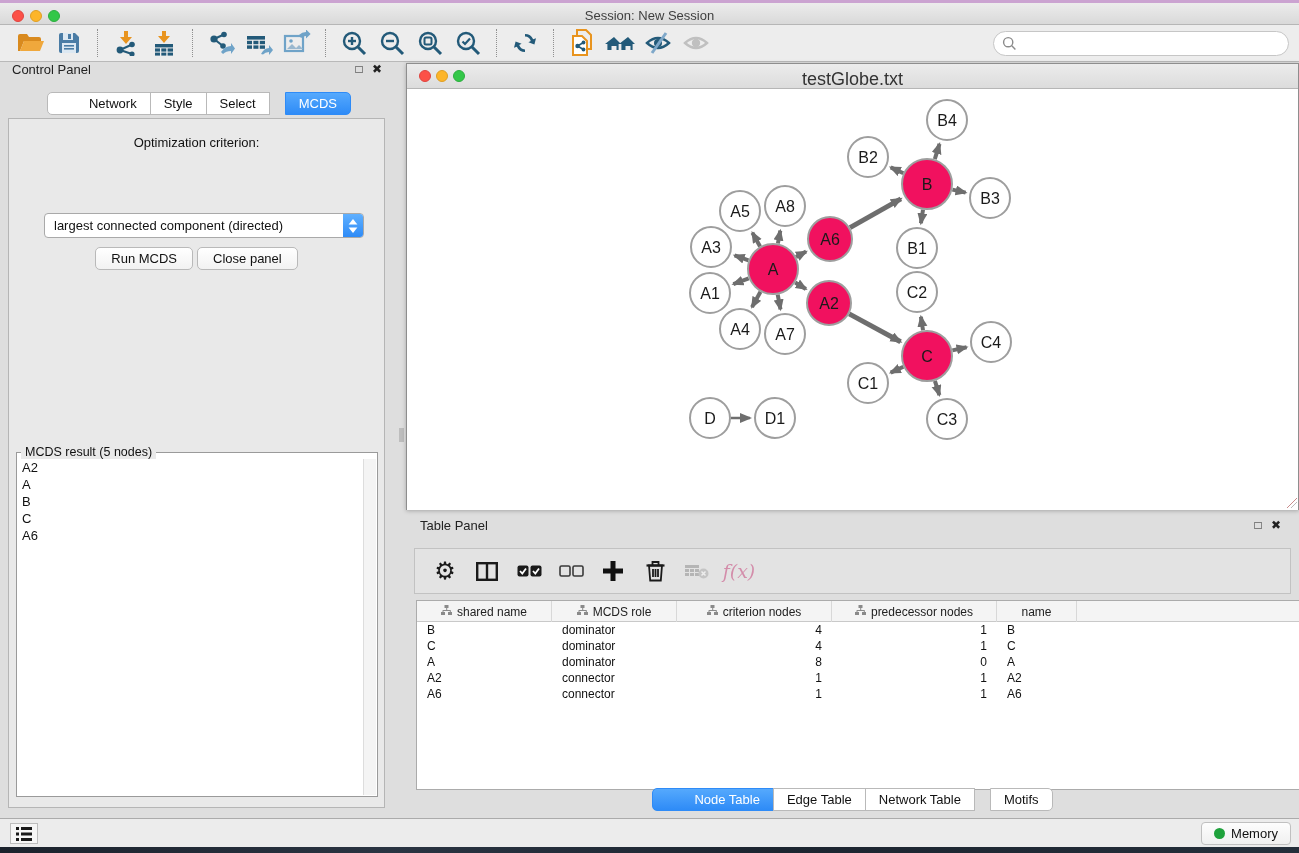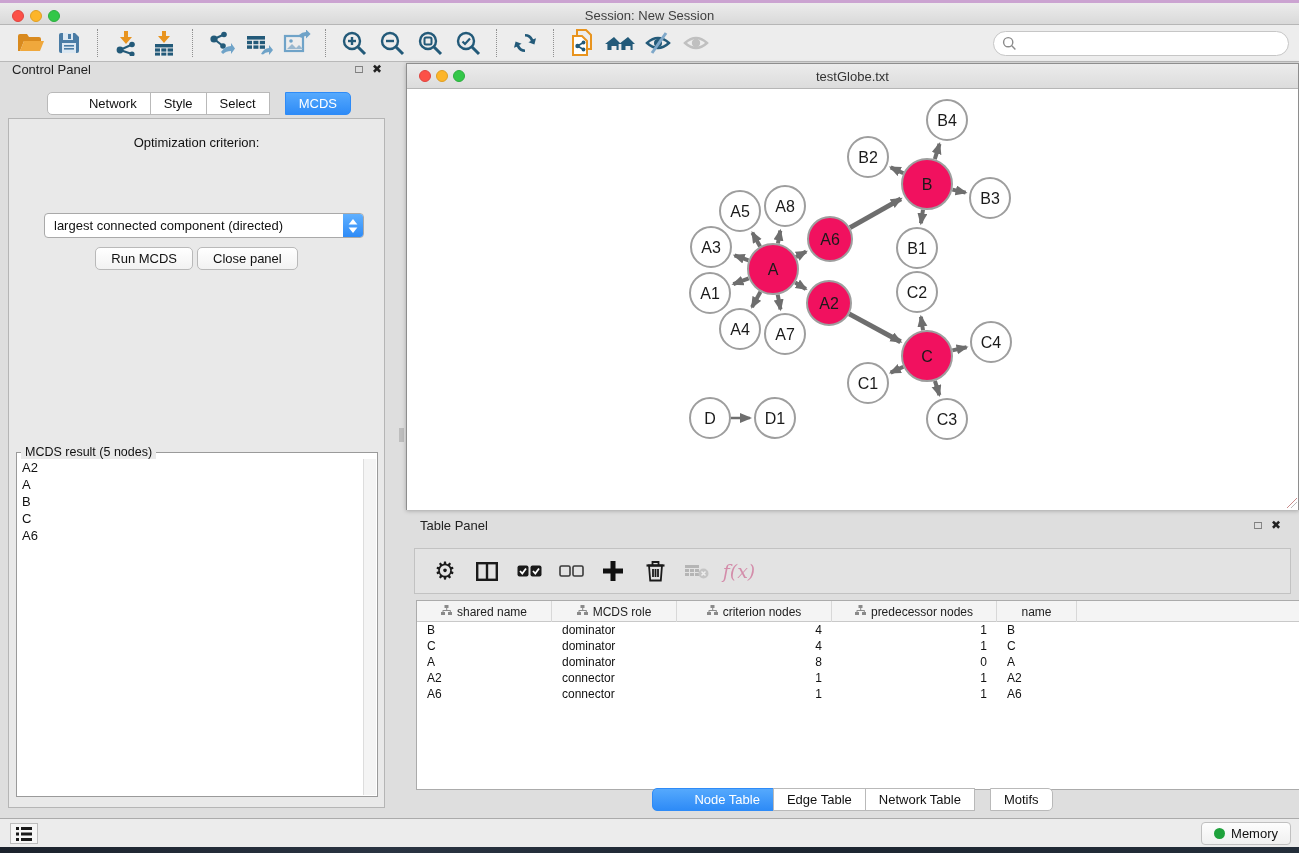--- a/index.html
+++ b/index.html
@@ -48,21 +48,21 @@
   #mcds-group { position:absolute; left:7px; top:333px; width:362px; height:345px; border:1px solid #9A9A9A; background:#ffffff; }
   #mcds-group .grp-legend { position:absolute; top:-8px; left:4px; background:#E9E9E9; padding:0 4px; font-size:12.5px; color:#111; }
   #mcds-list { position:absolute; left:1px; top:6px; bottom:1px; right:14px; overflow:hidden; }
   #mcds-list .li { font-size:13px; color:#111; padding:1px 0 1px 4px; }
   #mcds-scroll { position:absolute; top:6px; right:1px; bottom:1px; width:13px; background:#F4F4F4; border-left:1px solid #DDD; }
 
   
   #net-window { position:absolute; left:406px; top:63px; width:893px; height:447px;
     background:#fff; border:1px solid #8E8E8E; box-shadow:0 1px 4px rgba(0,0,0,.25); }
   #net-titlebar { height:25px; background:linear-gradient(#ECECEC,#DCDCDC); border-bottom:1px solid #B6B6B6; position:relative; }
-  #net-titlebar .title { position:absolute; width:100%; text-align:center; top:5px; font-size:13px; color:#333; }
+  #net-titlebar .title { position:absolute; width:100%; text-align:center; top:5px; font-size:18px; color:#333; }
   #net-canvas { position:absolute; left:0; top:26px; width:891px; height:420px; background:#fff; }
   #net-resize { position:absolute; right:1px; bottom:1px; width:12px; height:12px; }
 
   
   #table-panel { position:absolute; left:406px; top:518px; width:893px; height:300px; }
   #tp-toolbar { position:absolute; left:8px; top:30px; width:877px; height:46px; background:#E3E3E3;
     border:1px solid #C2C2C2; display:flex; align-items:center; padding-left:12px; gap:6px; }
   .tpt-btn { width:36px; height:36px; display:flex; align-items:center; justify-content:center; cursor:default; }
   .tpt-btn.disabled { opacity:.42; }
   .gear-glyph { font-size:24px; color:#1a1a1a; line-height:1; }

